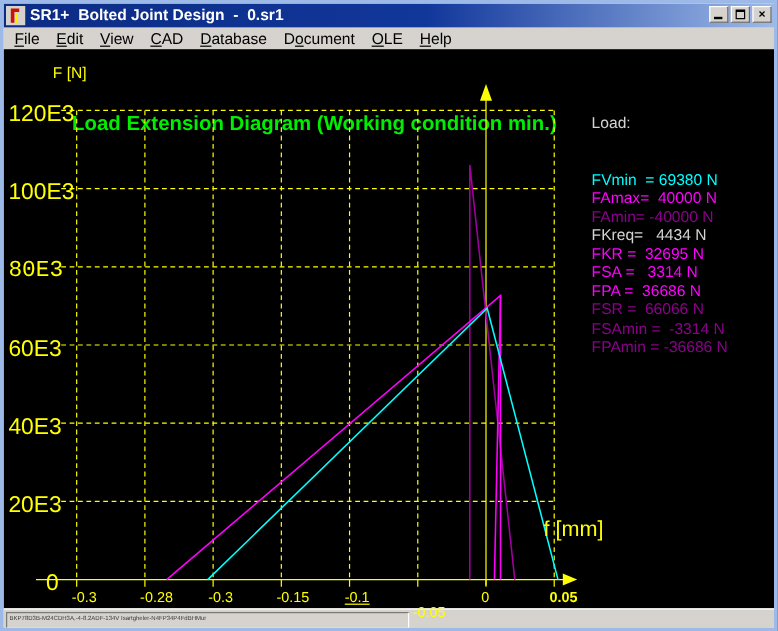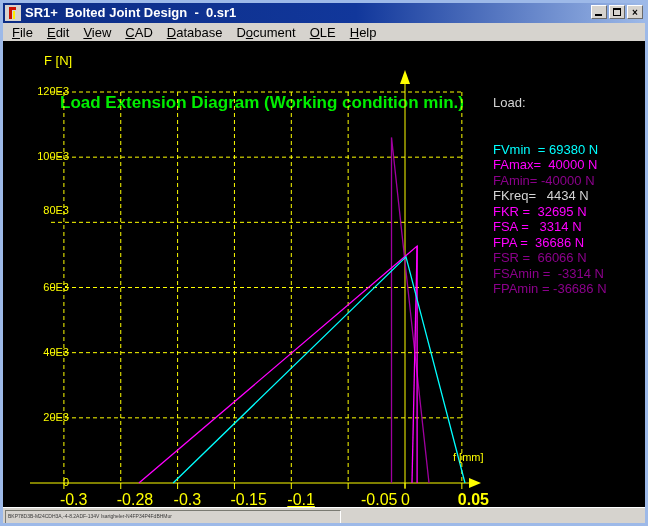--- a/index.html
+++ b/index.html
@@ -19,25 +19,25 @@
   .glyph-max{position:absolute;left:3px;top:2px;width:8px;height:8px;border:1px solid #000;border-top-width:2px;box-sizing:border-box;}
   
   .menubar{position:absolute;left:0;top:20px;width:642px;height:18px;background:#d6d3ce;
            font-size:13px;color:#000;display:flex;align-items:center;padding-left:2px;box-sizing:border-box;}
   .menu-item{padding:1px 7px;white-space:pre;}
   
   .client{position:absolute;left:0;top:38px;width:642px;height:466px;background:#000;}
   .chart-title{position:absolute;left:57px;top:21px;color:#00ee00;font-size:17px;font-weight:bold;
                white-space:pre;z-index:1;margin-top:31px;}
   .yaxis-label{position:absolute;left:13px;top:12px;color:#ffff00;font-size:13px;z-index:3;margin-left:28px;}
-  .xaxis-label{position:absolute;left:450px;top:410px;color:#ffff00;font-size:11px;z-index:3;}
+  .xaxis-label{position:absolute;left:450px;top:390px;color:#ffff00;font-size:18px;z-index:3;}
   #plot{position:absolute;left:0;top:0;z-index:2;}
   .ticks{position:absolute;left:0;top:0;width:642px;height:466px;z-index:3;pointer-events:none;}
-  .ytick{position:absolute;left:4px;width:42px;text-align:right;color:#ffff00;font-size:11px;margin-left:20px;}
-  .xtick{position:absolute;top:450px;color:#ffff00;font-size:16px;white-space:pre;}
+  .ytick{position:absolute;left:4px;width:42px;text-align:right;color:#ffff00;font-size:19px;}
+  .xtick{position:absolute;top:450px;color:#ffff00;font-size:12px;white-space:pre;}
   
   .panel{position:absolute;left:490px;top:0;width:150px;height:466px;z-index:3;
          font-size:13px;line-height:15.5px;white-space:pre;color:#d4d4d4;}
   .pblock{position:absolute;left:0;}
   .pline{white-space:pre;}
   #load-block{top:23px;}
   #coeff-block{top:204px;}
   #func-block{top:266px;}
   
   .statusbar{position:absolute;left:0;top:504px;width:642px;height:16px;background:#d6d3ce;
@@ -118,31 +118,31 @@
         <line x1="402" y1="37" x2="402" y2="447" stroke="#ffff00" stroke-width="1"></line>
         <polygon points="402,29 397,43 407,43" fill="#ffff00"></polygon>
         <polyline points="388.5,442.0 388.5,96.4 426.0,442.0" fill="none" stroke="#a000a0" stroke-width="1.3"></polyline>
         <polyline points="135.9,442.0 414.1,205.1 414.1,442.0" fill="none" stroke="#ff00ff" stroke-width="1.3"></polyline>
         <polyline points="414.1,205.1 409.0,442.0" fill="none" stroke="#ff00ff" stroke-width="1.3"></polyline>
         <polyline points="170.1,442.0 403.0,215.9 462.0,442.0" fill="none" stroke="#00ffff" stroke-width="1.3"></polyline>
       </svg>
     <div class="ticks">
         <div class="ytick" style="top: 44px;">120E3</div>
         <div class="ytick" style="top: 109.167px;">100E3</div>
-        <div class="ytick" style="top: 163px;">80E3</div>
+        <div class="ytick" style="top: 173px; font-family: Liberation Mono, monospace;">80E3</div>
         <div class="ytick" style="top: 239.5px;">60E3</div>
         <div class="ytick" style="top: 304.667px;">40E3</div>
         <div class="ytick" style="top: 369.833px;">20E3</div>
         <div class="ytick" style="top: 435px;">0</div>
         <div class="xtick" style="left: 56.9px;">-0.3</div>
         <div class="xtick" style="left: 113.75px;">-0.28</div>
         <div class="xtick" style="left: 170.6px;">-0.3</div>
         <div class="xtick" style="left: 227.45px;">-0.15</div>
         <div class="xtick" style="left: 284.3px; text-decoration: underline;">-0.1</div>
-        <div class="xtick" style="left: 358px;">-0.05</div>
+        <div class="xtick" style="left: 341px; margin-top: 12px;">-0.05</div>
         <div class="xtick" style="left: 398px;">0</div>
         <div class="xtick" style="left: 454.85px; font-weight: bold;">0.05</div>
       </div>
 
     <div class="panel">
       <div class="pblock" id="load-block">
         <div class="pline">Load:</div>
         <div><div class="pline" style="color: rgb(0, 255, 255);">FVmin  = 69380 N</div><div class="pline" style="color: rgb(255, 0, 255);">FAmax=  40000 N</div><div class="pline" style="color: rgb(139, 0, 139);">FAmin= -40000 N</div><div class="pline" style="color: rgb(212, 212, 212);">FKreq=   4434 N</div><div class="pline" style="color: rgb(255, 0, 255);">FKR =  32695 N</div><div class="pline" style="color: rgb(255, 0, 255);">FSA =   3314 N</div><div class="pline" style="color: rgb(255, 0, 255);">FPA =  36686 N</div><div class="pline" style="color: rgb(139, 0, 139);">FSR =  66066 N</div><div class="pline" style="color: rgb(139, 0, 139);">FSAmin =  -3314 N</div><div class="pline" style="color: rgb(139, 0, 139);">FPAmin = -36686 N</div></div>
       </div>
     </div>

